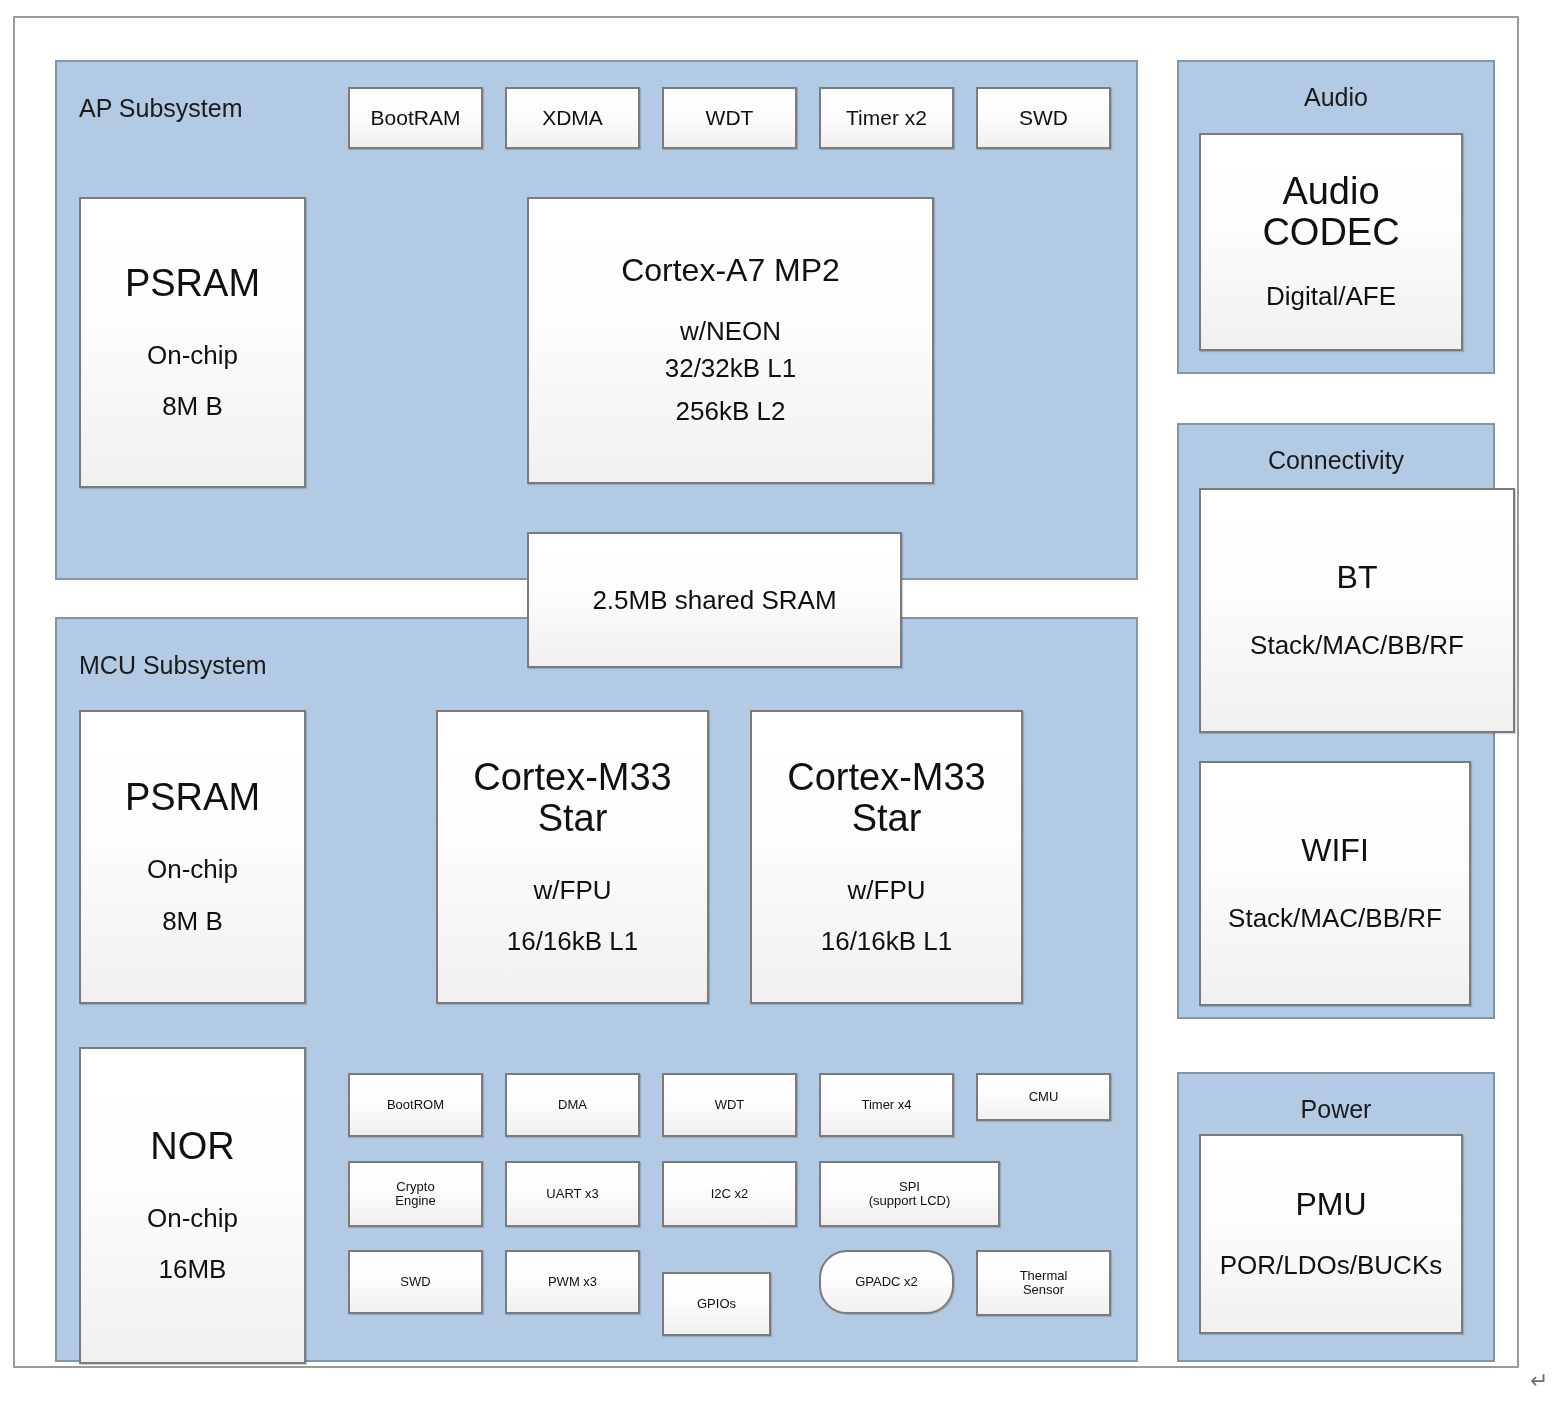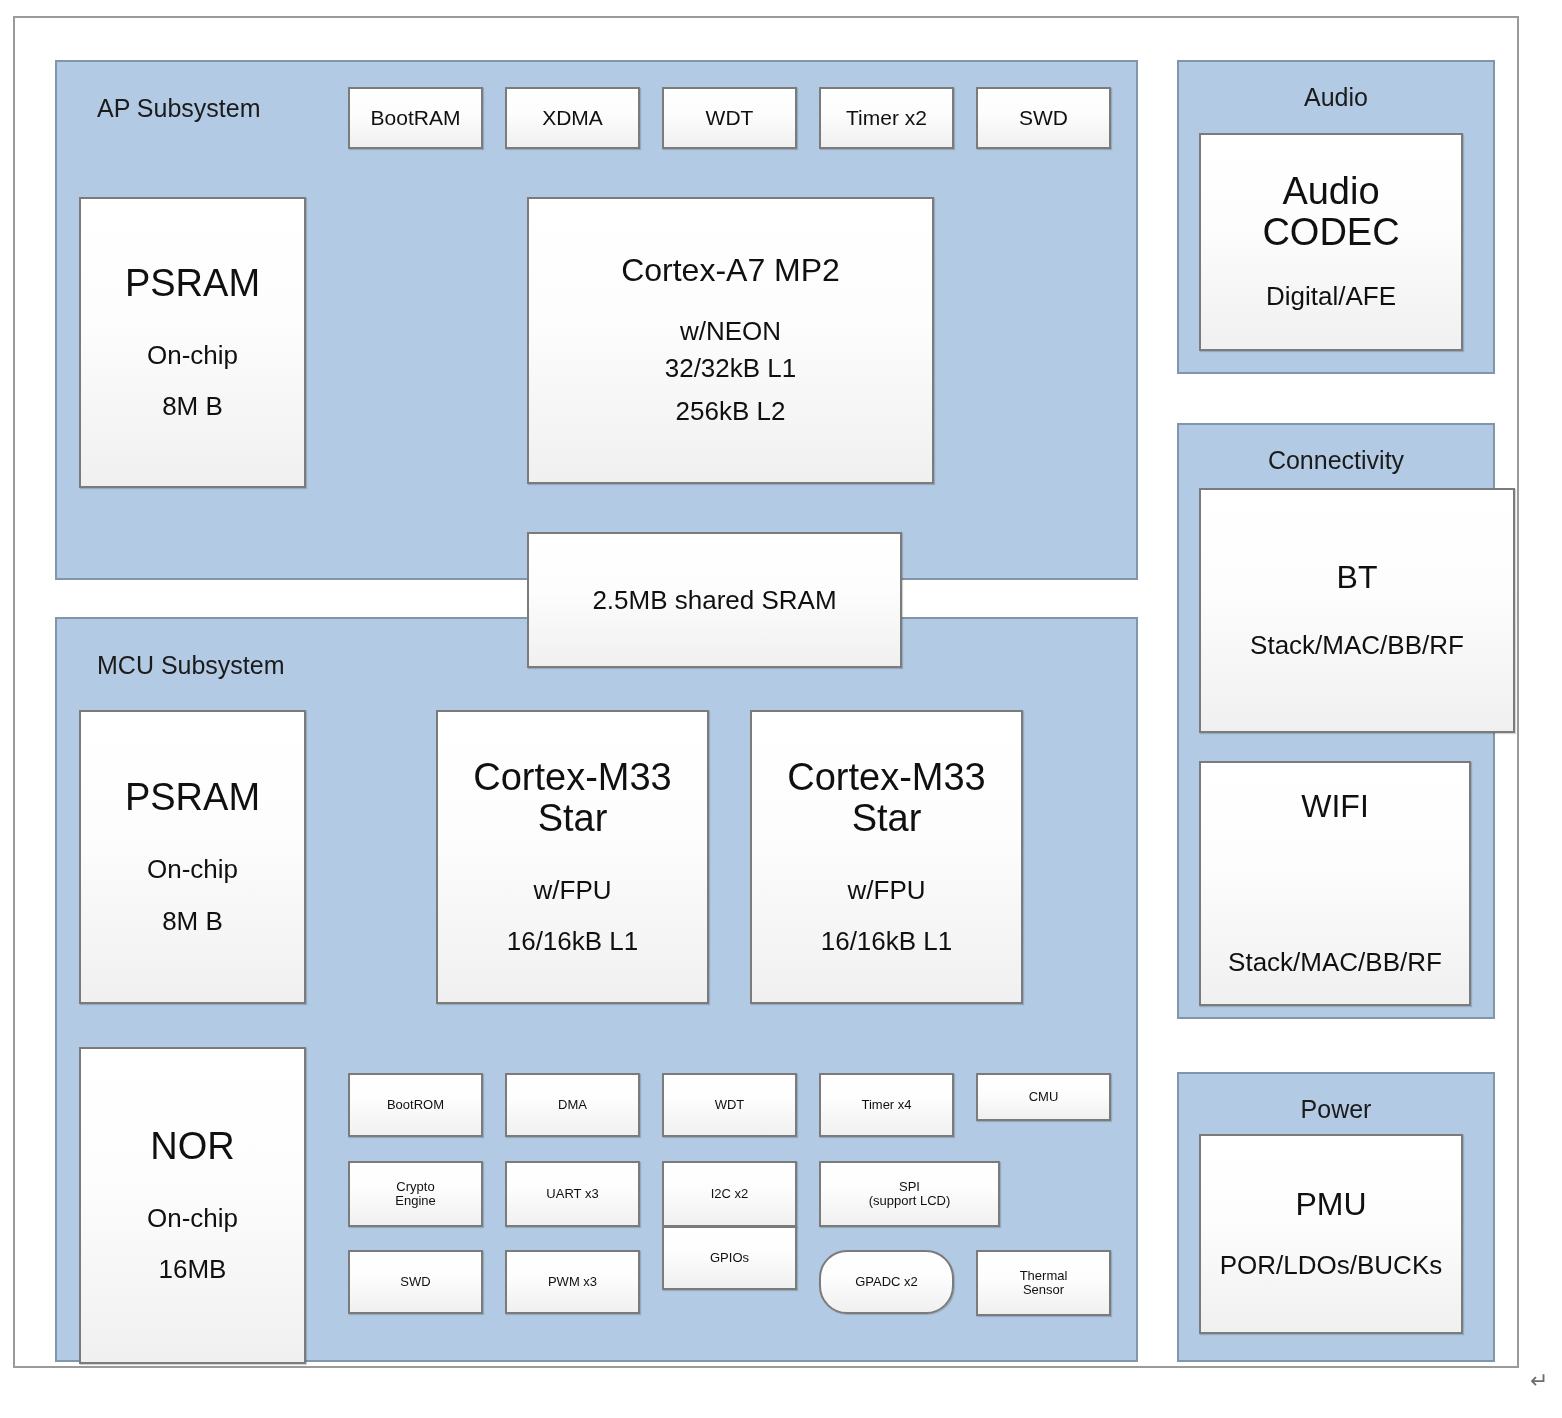--- a/index.html
+++ b/index.html
@@ -49,21 +49,20 @@
   .panel-title {
     position: absolute;
     font-size: 25px;
     color: #1b1b1b;
     white-space: nowrap;
     line-height: 1;
   }
   .panel-title.left {
     left: 22px;
     top: 34px;
-    margin-left: 18px;
   }
   .panel-title.center {
     left: 0;
     right: 0;
     top: 23px;
     text-align: center;
   }
 
   
   .box {
@@ -219,21 +218,21 @@
     <span class="title">SPI
 (support LCD)</span>
   </div>
 
   <div class="box tiny" style="left:348px; top:1250px; width:135px; height:64px;">
     <span class="title">SWD</span>
   </div>
   <div class="box tiny" style="left:505px; top:1250px; width:135px; height:64px;">
     <span class="title">PWM x3</span>
   </div>
-  <div class="box tiny" style="left:662px; top:1226px; width:135px; height:64px;">
+  <div class="box tiny" style="left:662px; top:1272px; width:109px; height:64px;">
     <span class="title">GPIOs</span>
   </div>
   <div class="box tiny" style="left:819px; top:1250px; width:135px; height:64px;border-radius:28px;">
     <span class="title">GPADC x2</span>
   </div>
   <div class="box tiny" style="left:976px; top:1250px; width:135px; height:66px;">
     <span class="title">Thermal
 Sensor</span>
   </div>
 
@@ -248,21 +247,21 @@
   </div>
 
   <div class="panel" style="left:1177px; top:423px; width:318px; height:596px;">
     <div class="panel-title center">Connectivity</div>
   </div>
   <div class="box" style="left:1199px; top:488px; width:316px; height:245px;">
     <span class="title huge">BT</span>
     <div class="sp-36"></div>
     <span class="sub mid">Stack/MAC/BB/RF</span>
   </div>
-  <div class="box" style="left:1199px; top:761px; width:272px; height:245px;gap:44px;">
+  <div class="box" style="left:1199px; top:761px; width:272px; height:245px;">
     <span class="title huge">WIFI</span>
     <div class="sp-36"></div>
     <span class="sub mid">Stack/MAC/BB/RF</span>
   </div>
 
   <div class="panel" style="left:1177px; top:1072px; width:318px; height:290px;">
     <div class="panel-title center">Power</div>
   </div>
   <div class="box" style="left:1199px; top:1134px; width:264px; height:200px;">
     <span class="title huge">PMU</span>

